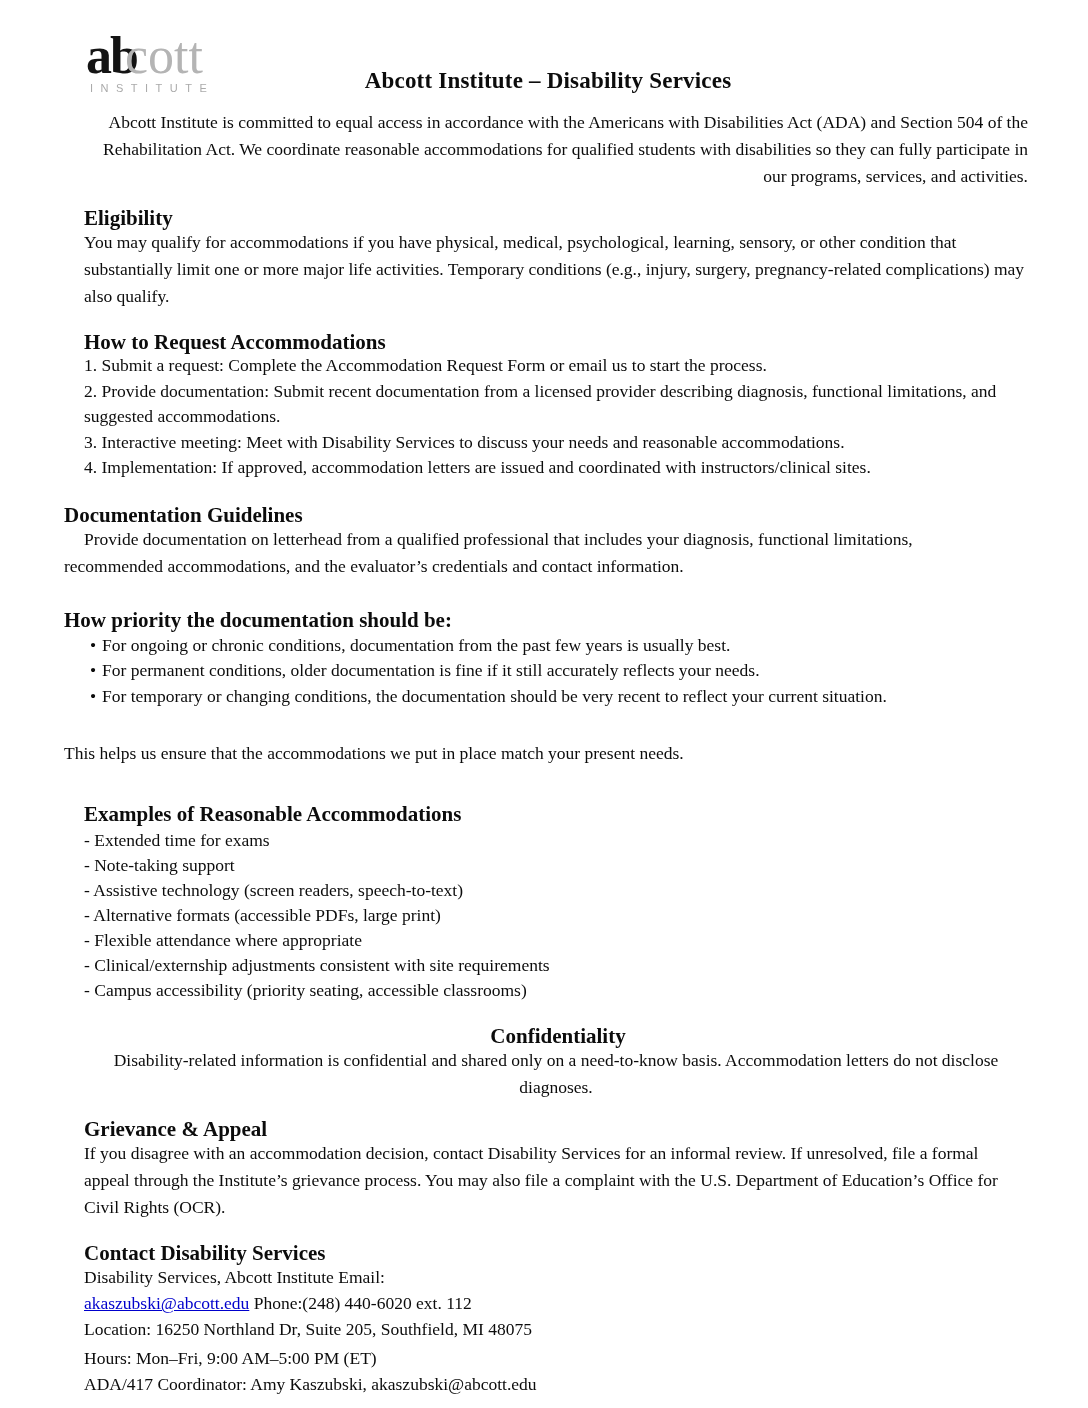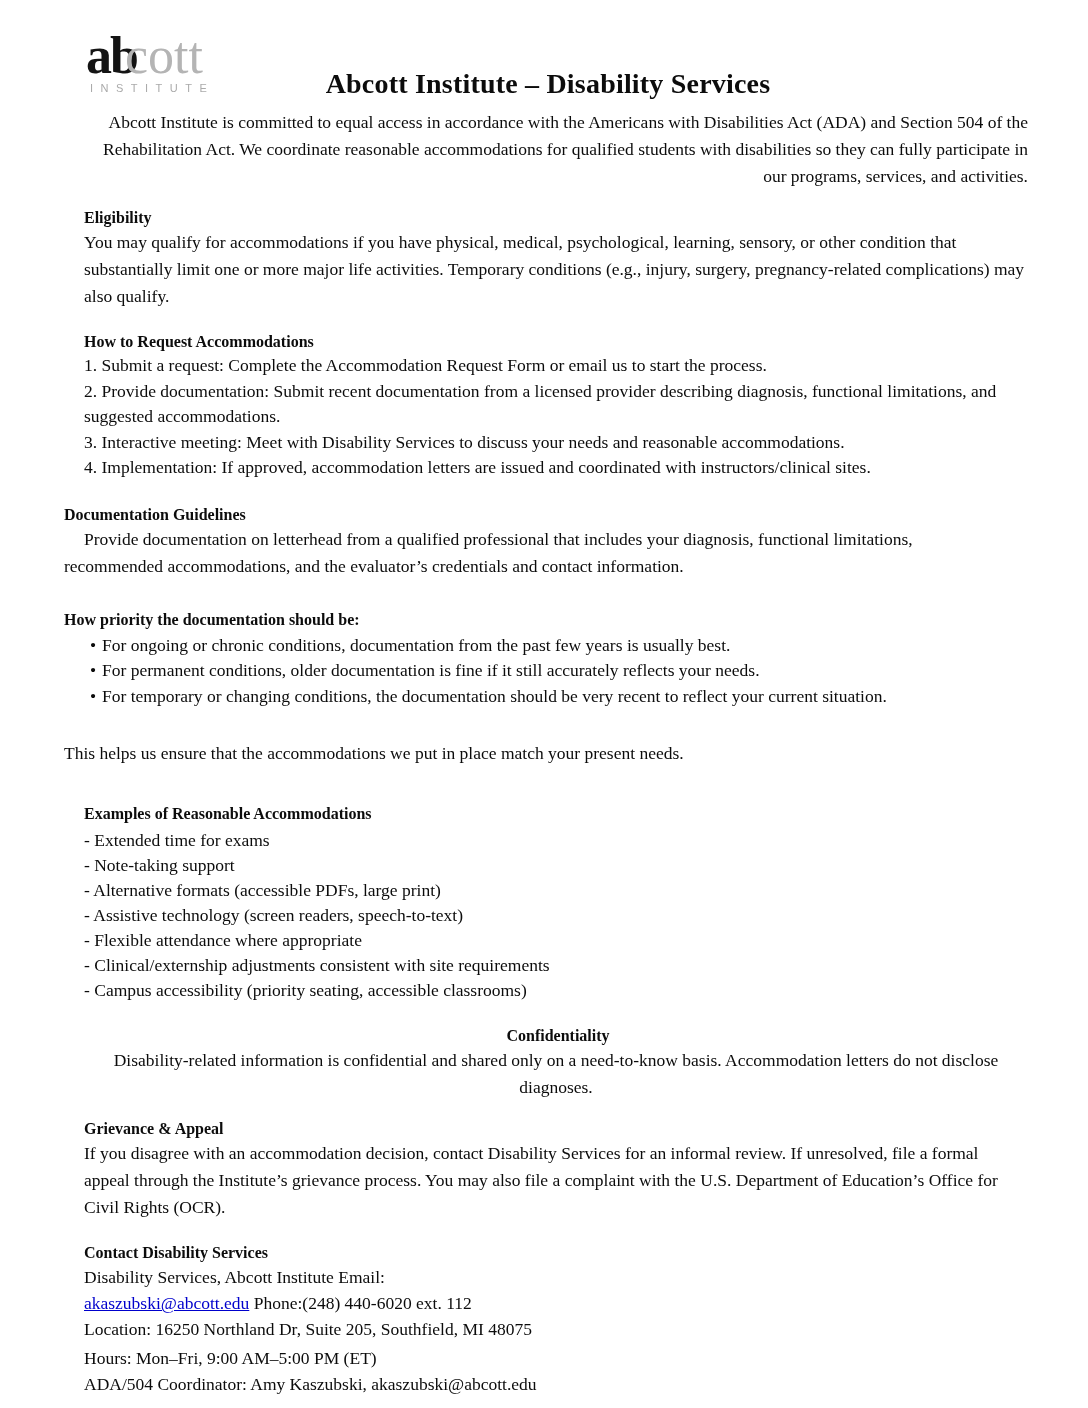--- a/index.html
+++ b/index.html
@@ -44,32 +44,32 @@
     font-family: "Liberation Sans", "DejaVu Sans", sans-serif;
     font-size: 11px;
     color: #aaaaaa;
     letter-spacing: 7.5px;
     margin-top: 1px;
     margin-left: 4px;
   }
   .doc-title {
     text-align: center;
     padding-top: 68px;
-    font-size: 28px;
+    font-size: 23px;
     font-weight: 700;
     letter-spacing: 0.2px;
   }
 
   
   .para {
     font-size: 17.5px;
     line-height: 27px;
   }
   .heading {
-    font-size: 16px;
+    font-size: 21px;
     font-weight: 700;
     line-height: 22px;
   }
   .indented { margin-left: 20px; }
   .maxw { max-width: 944px; }
 
   
   .intro { margin-top: 5px; text-align: right; }
   .sec-eligibility { margin-top: 17px; }
   .sec-request { margin-top: 21px; }
@@ -158,22 +158,22 @@
       </div>
     </div>
     <p class="para maxw current-note">This helps us ensure that the accommodations we put in place match your present needs.</p>
   </section>
 
   <section class="sec-examples indented">
     <h2 class="heading">Examples of Reasonable Accommodations</h2>
     <div class="examples-list maxw">
       <p class="example-line">- Extended time for exams</p>
       <p class="example-line">- Note-taking support</p>
+      <p class="example-line">- Assistive technology (screen readers, speech-to-text)</p>
       <p class="example-line">- Alternative formats (accessible PDFs, large print)</p>
-      <p class="example-line">- Assistive technology (screen readers, speech-to-text)</p>
       <p class="example-line">- Flexible attendance where appropriate</p>
       <p class="example-line">- Clinical/externship adjustments consistent with site requirements</p>
       <p class="example-line">- Campus accessibility (priority seating, accessible classrooms)</p>
     </div>
   </section>
 
   <section class="sec-confidentiality indented">
     <h2 class="heading">Confidentiality</h2>
     <p class="para maxw">Disability-related information is confidential and shared only on a need-to-know basis. Accommodation letters do not disclose diagnoses.</p>
   </section>
@@ -182,16 +182,16 @@
     <h2 class="heading">Grievance &amp; Appeal</h2>
     <p class="para maxw">If you disagree with an accommodation decision, contact Disability Services for an informal review. If unresolved, file a formal appeal through the Institute’s grievance process. You may also file a complaint with the U.S. Department of Education’s Office for Civil Rights (OCR).</p>
   </section>
 
   <section class="sec-contact indented">
     <h2 class="heading">Contact Disability Services</h2>
     <p class="contact-line">Disability Services, Abcott Institute Email:</p>
     <p class="contact-line"><span class="email-link">akaszubski@abcott.edu</span><span> Phone:(248) 440-6020 ext. 112</span></p>
     <p class="contact-line">Location: 16250 Northland Dr, Suite 205, Southfield, MI 48075</p>
     <p class="contact-line contact-hours">Hours: Mon–Fri, 9:00 AM–5:00 PM (ET)</p>
-    <p class="contact-line">ADA/504 Coordinator: Amy Kaszubski, akaszubski@abcott.edu</p>
+    <p class="contact-line">ADA/417 Coordinator: Amy Kaszubski, akaszubski@abcott.edu</p>
   </section>
 
 </div>
 
 </body></html>

